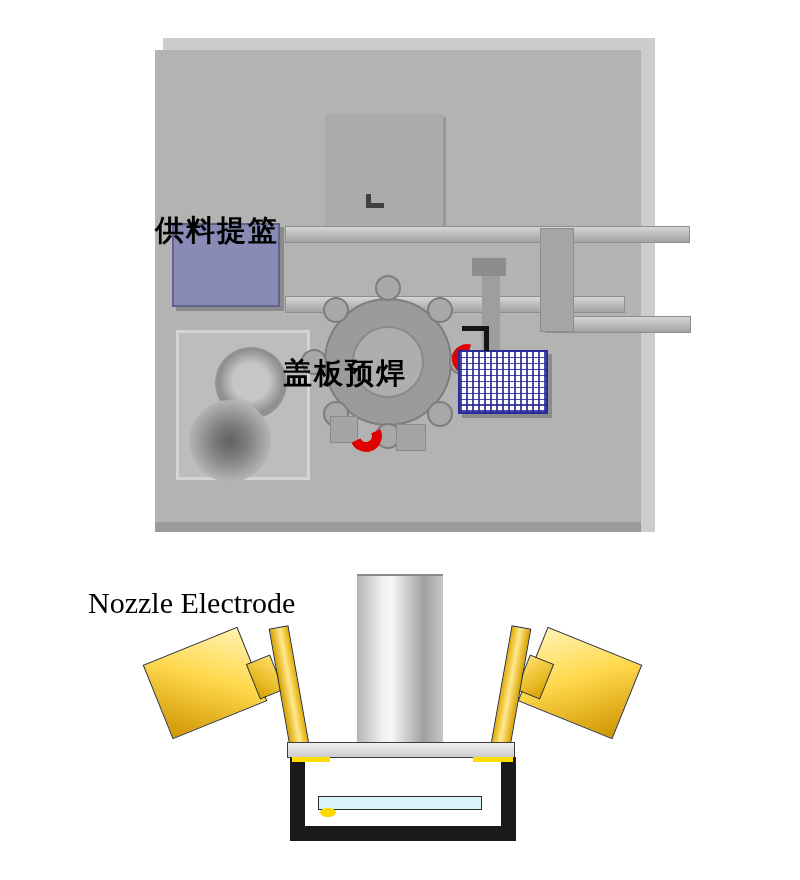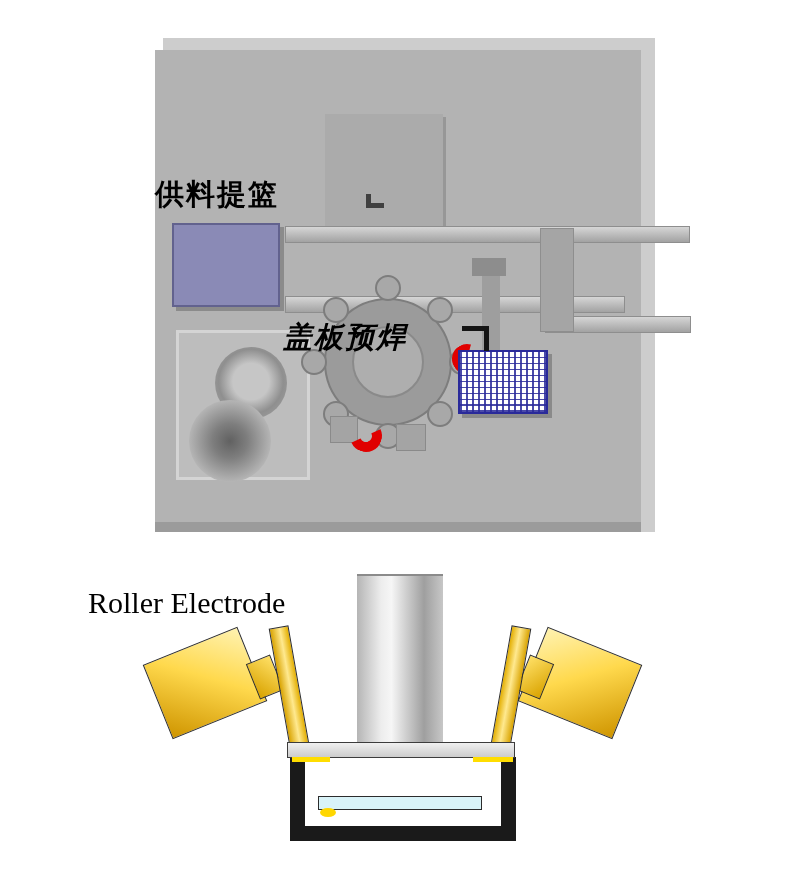--- a/index.html
+++ b/index.html
@@ -48,23 +48,23 @@
 
   .red-arc1 { left:350px; top:420px; width:32px; height:32px; border:10px solid #e00000; border-radius:50%;
               border-top-color:transparent; border-left-color:transparent; transform:rotate(20deg); z-index:5; }
   .red-arc2 { left:452px; top:344px; width:30px; height:30px; border:9px solid #e00000; border-radius:50%;
               border-right-color:transparent; transform:rotate(-30deg); z-index:3; }
 
   .sq1 { left:330px; top:416px; width:28px; height:27px; background:#a4a4a4; border:1px solid #8a8a8a; z-index:4; }
   .sq2 { left:396px; top:424px; width:30px; height:27px; background:#a4a4a4; border:1px solid #8a8a8a; z-index:4; }
 
   .zh { font-weight:bold; color:#000; font-size:29px; letter-spacing:2px; z-index:10;
-        font-family:"Liberation Sans","DejaVu Sans",sans-serif; white-space:nowrap; }
+        font-family:"Liberation Sans","DejaVu Sans",sans-serif; white-space:nowrap;margin-top:36px; }
   .lbl-feed { left:155px; top:175px; }
-  .lbl-cover { left:283px; top:318px;font-style:italic; }
+  .lbl-cover { left:283px; top:318px; }
   .lbl-tray { left:560px; top:320px; }
   .lbl-vib { left:197px; top:496px; }
 
   
   .en { font-family:"Liberation Serif","DejaVu Serif",serif; font-size:30px; color:#000; z-index:10; white-space:nowrap; }
   .lbl-roller { left:88px; top:586px; }
   .lbl-nozzle { left:455px; top:562px; }
 
   .nozzle { left:357px; top:574px; width:86px; height:172px;
             background:linear-gradient(90deg,#b5b5b5 0%,#ededed 28%,#f6f6f6 40%,#9f9f9f 78%,#c7c7c7 100%);
@@ -125,21 +125,21 @@
 
   <div class="red-arc2"></div>
   <div class="mesh"></div>
   <div class="sq1"></div>
   <div class="sq2"></div>
   <div class="red-arc1"></div>
 
   <div class="zh lbl-feed">供料提篮</div>
   <div class="zh lbl-cover">盖板预焊</div>
 
-  <div class="en lbl-roller">Roller Electrode</div>
+  <div class="en lbl-roller">Nozzle Electrode</div>
 
   <div class="nozzle"></div>
 
   <div class="gold blockL"></div>
   <div class="gold connL"></div>
   <div class="gold discL"></div>
   <div class="gold blockR"></div>
   <div class="gold connR"></div>
   <div class="gold discR"></div>
 

